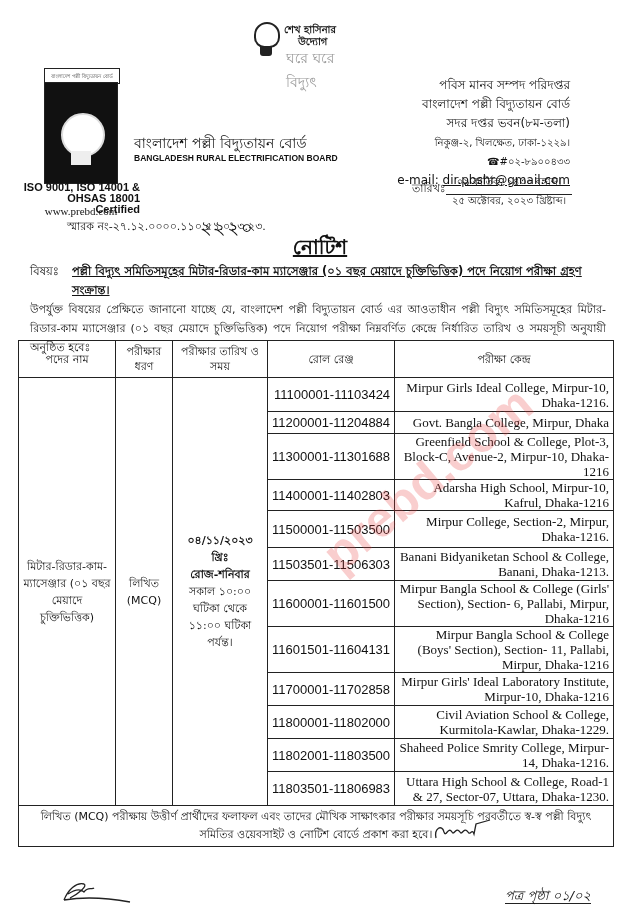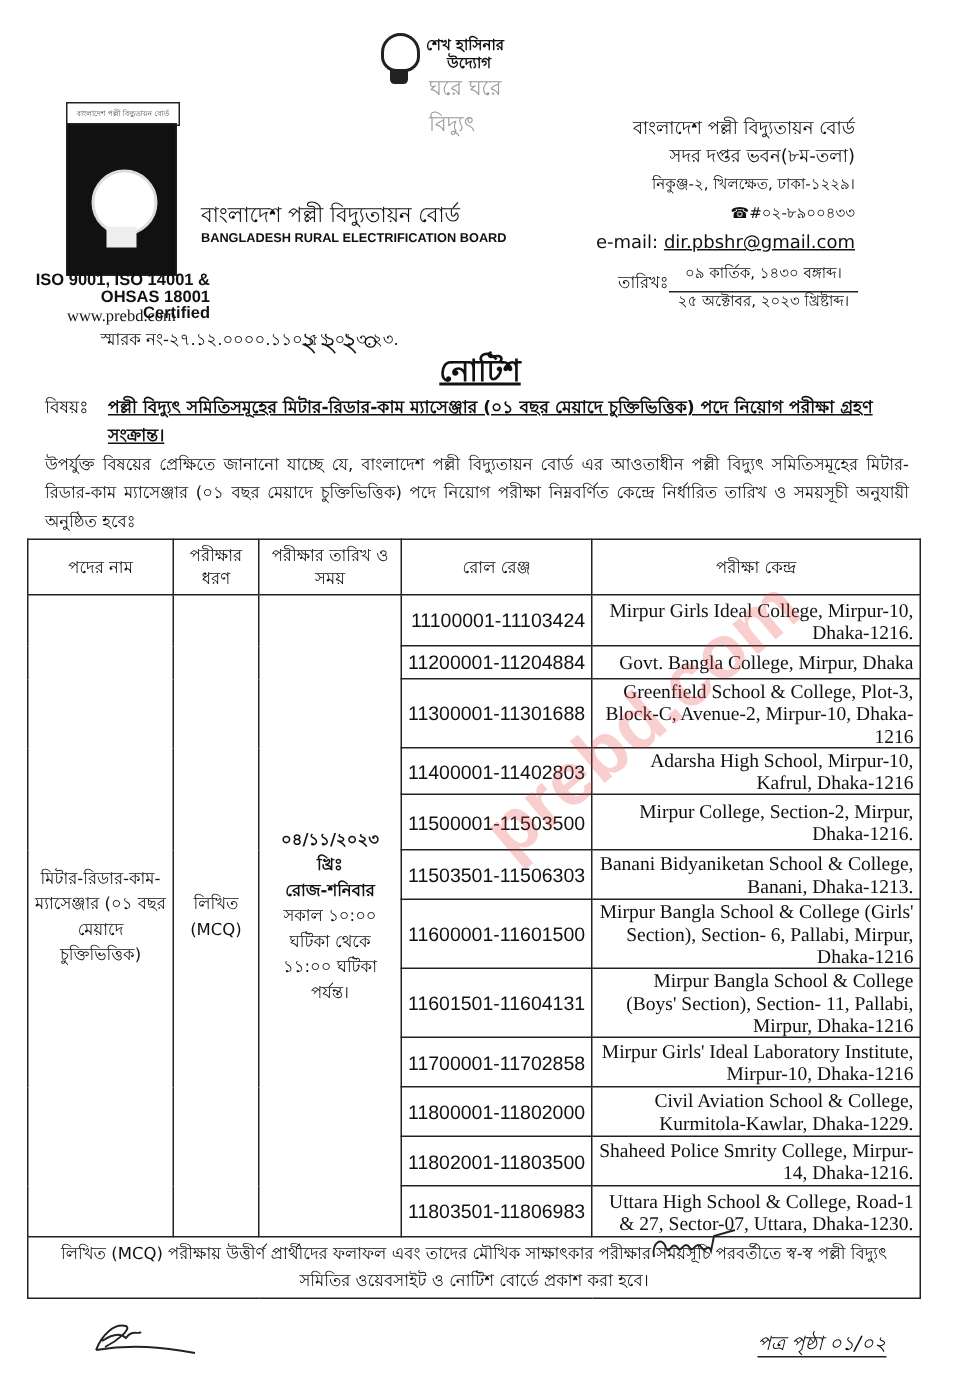--- a/index.html
+++ b/index.html
@@ -42,21 +42,21 @@
   #title { left:0; width:640px; top:232px; text-align:center; font-size:20px; font-weight:bold; }
   #title span { text-decoration:underline; }
 
   #subject { left:30px; top:262px; width:570px; font-size:11.5px; line-height:19px; }
   #subject .lbl { position:absolute; left:0; top:0; }
   #subject .txt { position:absolute; left:42px; top:0; width:530px; text-decoration:underline; font-weight:bold; }
 
   #body { left:30px; top:283px; width:576px; font-size:11px; line-height:19px; text-align:justify; }
 
   
-  #tbl { left:18px; top:359px; width:596px; border-collapse:collapse; font-size:11px; }
+  #tbl { left:18px; top:340px; width:596px; border-collapse:collapse; font-size:11px; }
   #tbl td, #tbl th { border:1px solid #222; padding:0 4px; vertical-align:middle;text-align:right; }
   #tbl th { font-weight:normal; text-align:center; height:36px; line-height:15px; }
   #tbl td.roll { font-family:"Liberation Sans", sans-serif; font-size:13px; text-align:right; white-space:nowrap; }
   #tbl td.center { font-family:"Liberation Serif", serif; font-size:13px; line-height:15px; }
   #tbl td.merged { text-align:center; line-height:17px; }
   #tbl td.foot { text-align:center; font-size:11px; line-height:18px; padding:2px 4px; }
 
   .watermark { left:300px; top:450px; font-family:"Liberation Sans", sans-serif; font-size:50px; color:rgba(230,60,60,0.25); transform:rotate(-40deg); font-weight:bold; pointer-events:none; }
 
   .sig1 { left:432px; top:818px; width:60px; height:24px; }
@@ -87,20 +87,21 @@
   <div>OHSAS 18001 Certified</div>
 </div>
 <div id="web" class="abs serif">www.prebd.com</div>
 <div id="memo" class="abs">স্মারক নং-২৭.১২.০০০০.১১০.৫১.০১৩.২৩.</div>
 <div id="memo-no" class="abs">২২২০</div>
 
 <div id="org-bn" class="abs">বাংলাদেশ পল্লী বিদ্যুতায়ন বোর্ড</div>
 <div id="org-en" class="abs">BANGLADESH RURAL ELECTRIFICATION BOARD</div>
 
 <div id="addr" class="abs">
+  <div>পবিস মানব সম্পদ পরিদপ্তর</div>
   <div>বাংলাদেশ পল্লী বিদ্যুতায়ন বোর্ড</div>
   <div>সদর দপ্তর ভবন(৮ম-তলা)</div>
   <div class="small">নিকুঞ্জ-২, খিলক্ষেত, ঢাকা-১২২৯।</div>
   <div class="small">☎#০২-৮৯০০৪৩৩</div>
   <div><span>e-mail: </span><span class="email-link">dir.pbshr@gmail.com</span></div>
 </div>
 
 <div id="date-label" class="abs">তারিখঃ</div>
 <div id="date-bn" class="abs">০৯ কার্তিক, ১৪৩০ বঙ্গাব্দ।</div>
 <div id="date-en" class="abs">২৫ অক্টোবর, ২০২৩ খ্রিষ্টাব্দ।</div>

